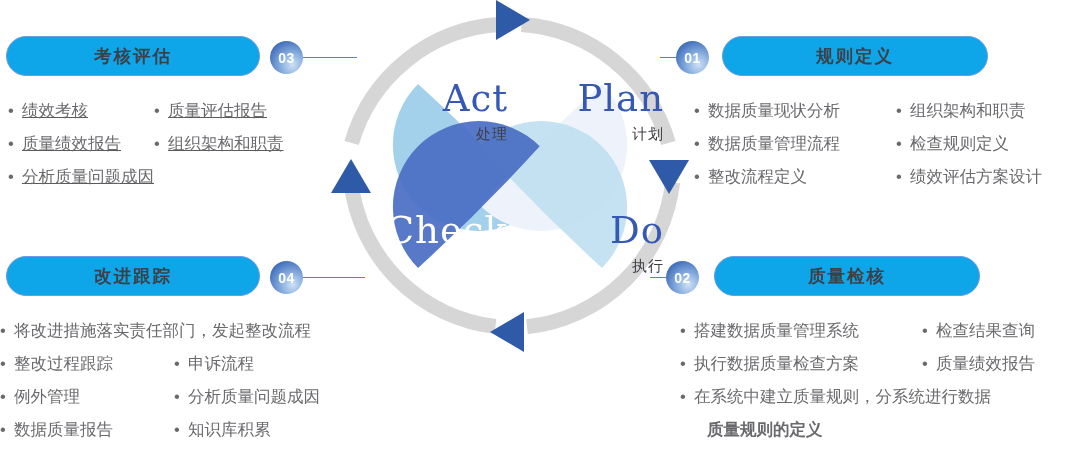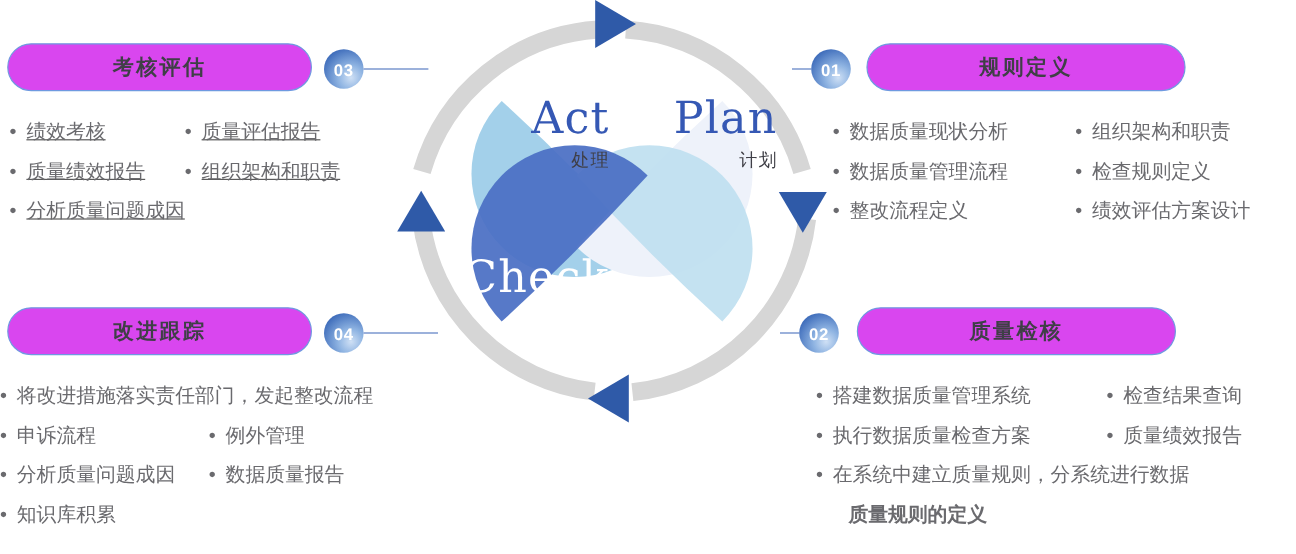--- a/index.html
+++ b/index.html
@@ -50,21 +50,21 @@
     display: block;
     margin-top: 9px;
     font-size: 15px;
     font-weight: normal;
     color: #3f3f46;
     letter-spacing: 1px;
   }
   .petal-cn.light { color: #ffffff; }
 
   #label-act  { left:  40px; top: 84px; width: 150px; }
-  #label-plan { left: 180px; top: 84px; width: 150px; }
+  #label-plan { left: 196px; top: 84px; width: 150px; }
   #label-check{ left:  38px; top: 216px; width: 152px; }
   #label-do   { left: 196px; top: 216px; width: 150px; }
 
   
   .quadrant {
     position: absolute;
   }
   #quad-01 { left: 676px; top: 36px;  width: 404px; }
   #quad-02 { left: 666px; top: 256px; width: 414px; }
   #quad-03 { left: 0px;   top: 36px;  width: 320px; }
@@ -99,21 +99,21 @@
   .pill {
     position: absolute;
     top: 0;
     height: 40px;
     border: 1.4px solid #6f9ae0;
     border-radius: 22px;
     box-sizing: border-box;
     display: flex;
     align-items: center;
     justify-content: center;
-    background: #d946ef;
+    background: #0ea5e9;
   }
   .pill-text {
     font-size: 17.5px;
     font-weight: bold;
     color: #3f3f46;
     letter-spacing: 2px;
   }
 
   
   #quad-01 .badge { left: 0px; }
@@ -204,20 +204,24 @@
     <span class="petal-cn">处理</span>
   </div>
   <div class="petal-label" id="label-plan">
     <span class="petal-en">Plan</span>
     <span class="petal-cn">计划</span>
   </div>
   <div class="petal-label" id="label-check">
     <span class="petal-en light">Check</span>
     <span class="petal-cn light">检查</span>
   </div>
+  <div class="petal-label" id="label-do">
+    <span class="petal-en">Do</span>
+    <span class="petal-cn">执行</span>
+  </div>
 </div>
 
 <div class="quadrant" id="quad-01">
   <div class="qhead">
     <div class="badge-line"></div>
     <div class="badge">01</div>
     <div class="pill">
       <span class="pill-text">规则定义</span>
     </div>
   </div>
@@ -269,19 +273,20 @@
 <div class="quadrant" id="quad-04">
   <div class="qhead">
     <div class="pill">
       <span class="pill-text">改进跟踪</span>
     </div>
     <div class="badge">04</div>
     <div class="badge-line"></div>
   </div>
   <div class="bullets">
     <div class="bullet span2">将改进措施落实责任部门，发起整改流程</div>
+    <div class="bullet">整改过程跟踪</div>
     <div class="bullet">申诉流程</div>
     <div class="bullet">例外管理</div>
     <div class="bullet">分析质量问题成因</div>
     <div class="bullet">数据质量报告</div>
     <div class="bullet">知识库积累</div>
   </div>
 </div>
 
 </body></html>

